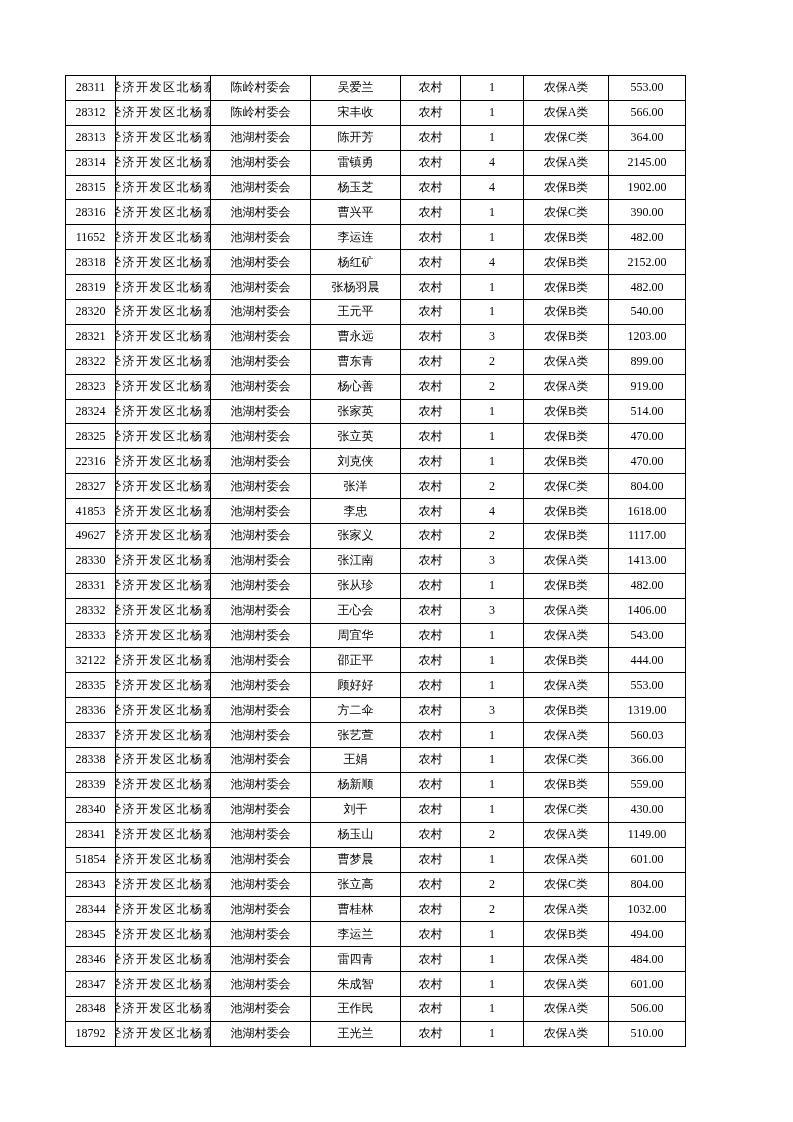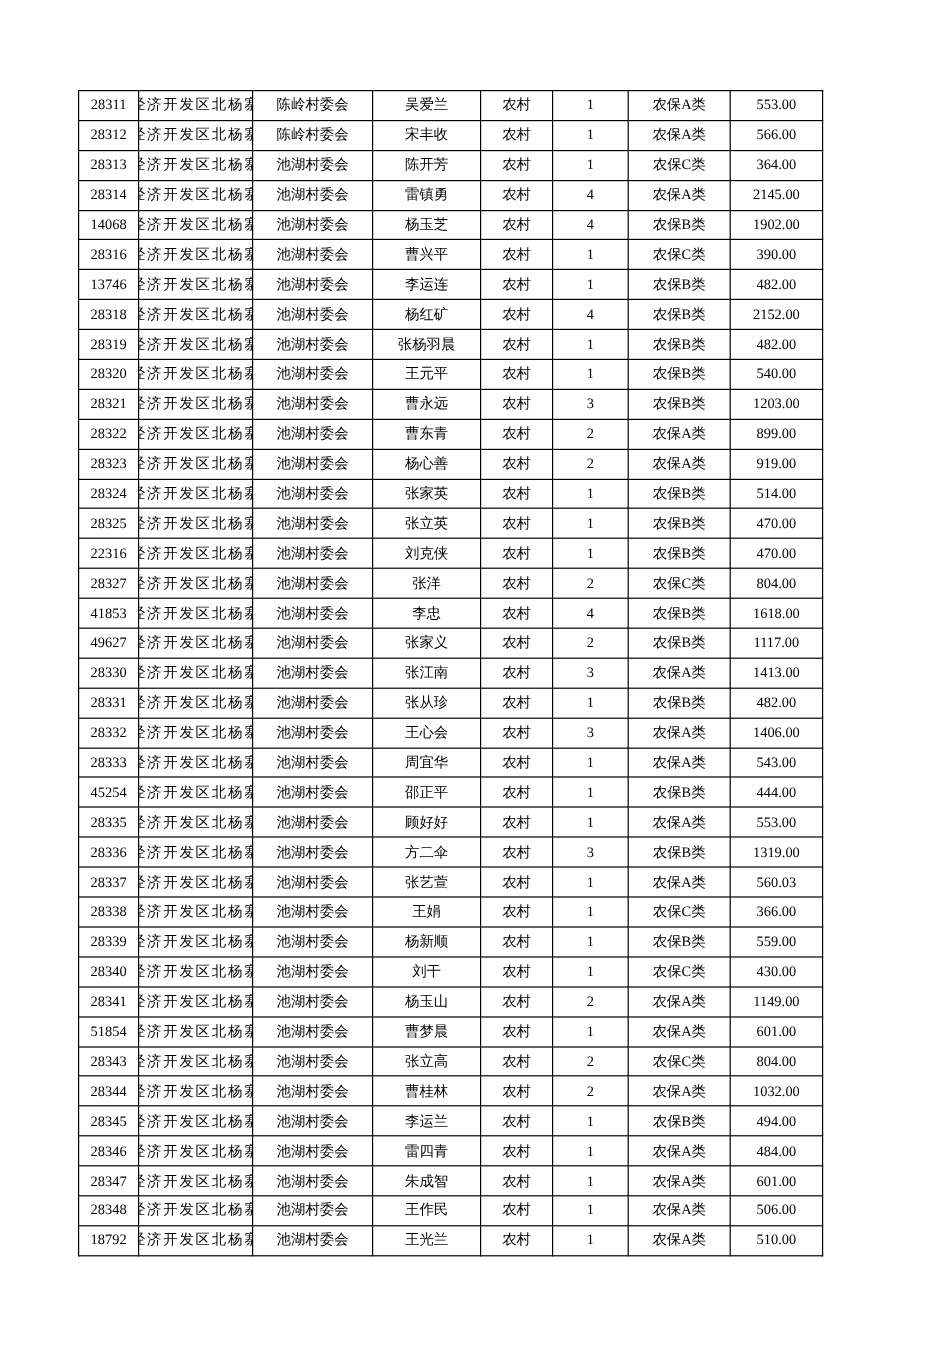--- a/index.html
+++ b/index.html
@@ -127,21 +127,21 @@
             </div>
           </td>
           <td class="c-village">池湖村委会</td>
           <td class="c-name">雷镇勇</td>
           <td class="c-res">农村</td>
           <td class="c-count">4</td>
           <td class="c-cat">农保A类</td>
           <td class="c-amt">2145.00</td>
         </tr>
         <tr>
-          <td class="c-id">14068</td>
+          <td class="c-id">28315</td>
           <td class="c-district">
             <div class="clip">
               <span>经济开发区北杨寨</span>
             </div>
           </td>
           <td class="c-village">池湖村委会</td>
           <td class="c-name">杨玉芝</td>
           <td class="c-res">农村</td>
           <td class="c-count">4</td>
           <td class="c-cat">农保B类</td>
@@ -155,21 +155,21 @@
             </div>
           </td>
           <td class="c-village">池湖村委会</td>
           <td class="c-name">曹兴平</td>
           <td class="c-res">农村</td>
           <td class="c-count">1</td>
           <td class="c-cat">农保C类</td>
           <td class="c-amt">390.00</td>
         </tr>
         <tr>
-          <td class="c-id">13746</td>
+          <td class="c-id">11652</td>
           <td class="c-district">
             <div class="clip">
               <span>经济开发区北杨寨</span>
             </div>
           </td>
           <td class="c-village">池湖村委会</td>
           <td class="c-name">李运连</td>
           <td class="c-res">农村</td>
           <td class="c-count">1</td>
           <td class="c-cat">农保B类</td>
@@ -393,21 +393,21 @@
             </div>
           </td>
           <td class="c-village">池湖村委会</td>
           <td class="c-name">周宜华</td>
           <td class="c-res">农村</td>
           <td class="c-count">1</td>
           <td class="c-cat">农保A类</td>
           <td class="c-amt">543.00</td>
         </tr>
         <tr>
-          <td class="c-id">45254</td>
+          <td class="c-id">32122</td>
           <td class="c-district">
             <div class="clip">
               <span>经济开发区北杨寨</span>
             </div>
           </td>
           <td class="c-village">池湖村委会</td>
           <td class="c-name">邵正平</td>
           <td class="c-res">农村</td>
           <td class="c-count">1</td>
           <td class="c-cat">农保B类</td>

